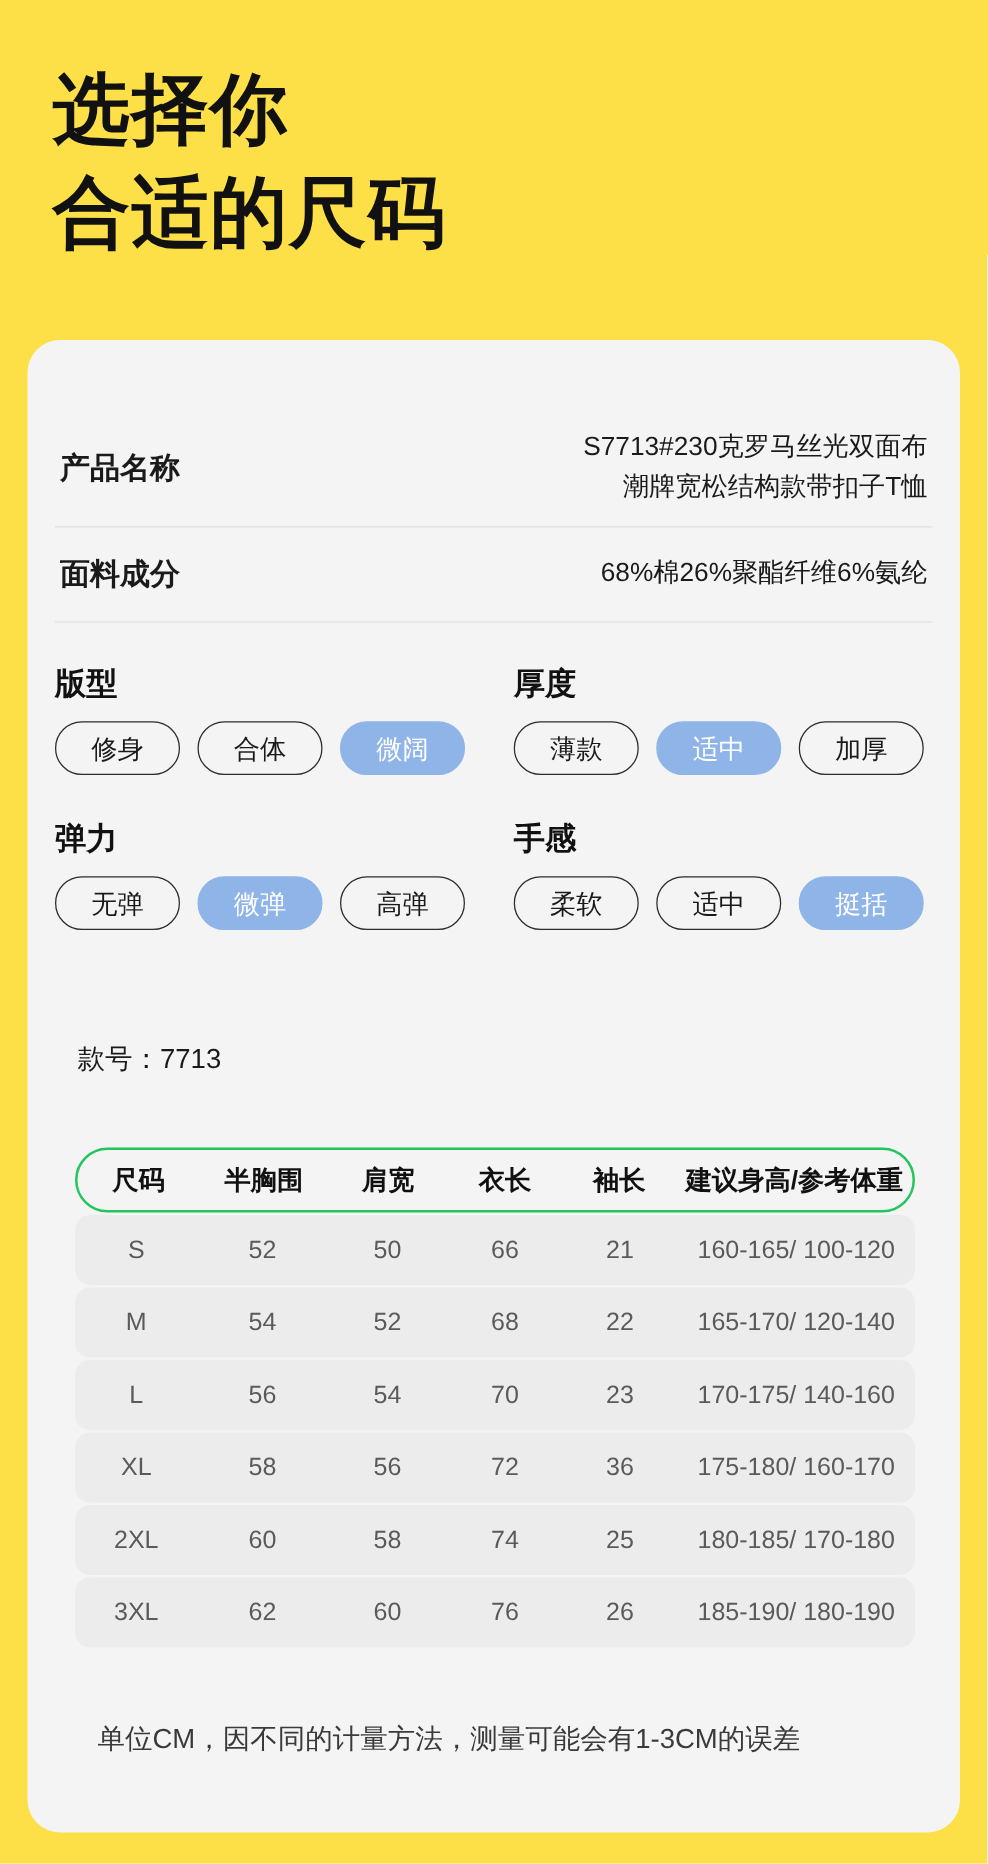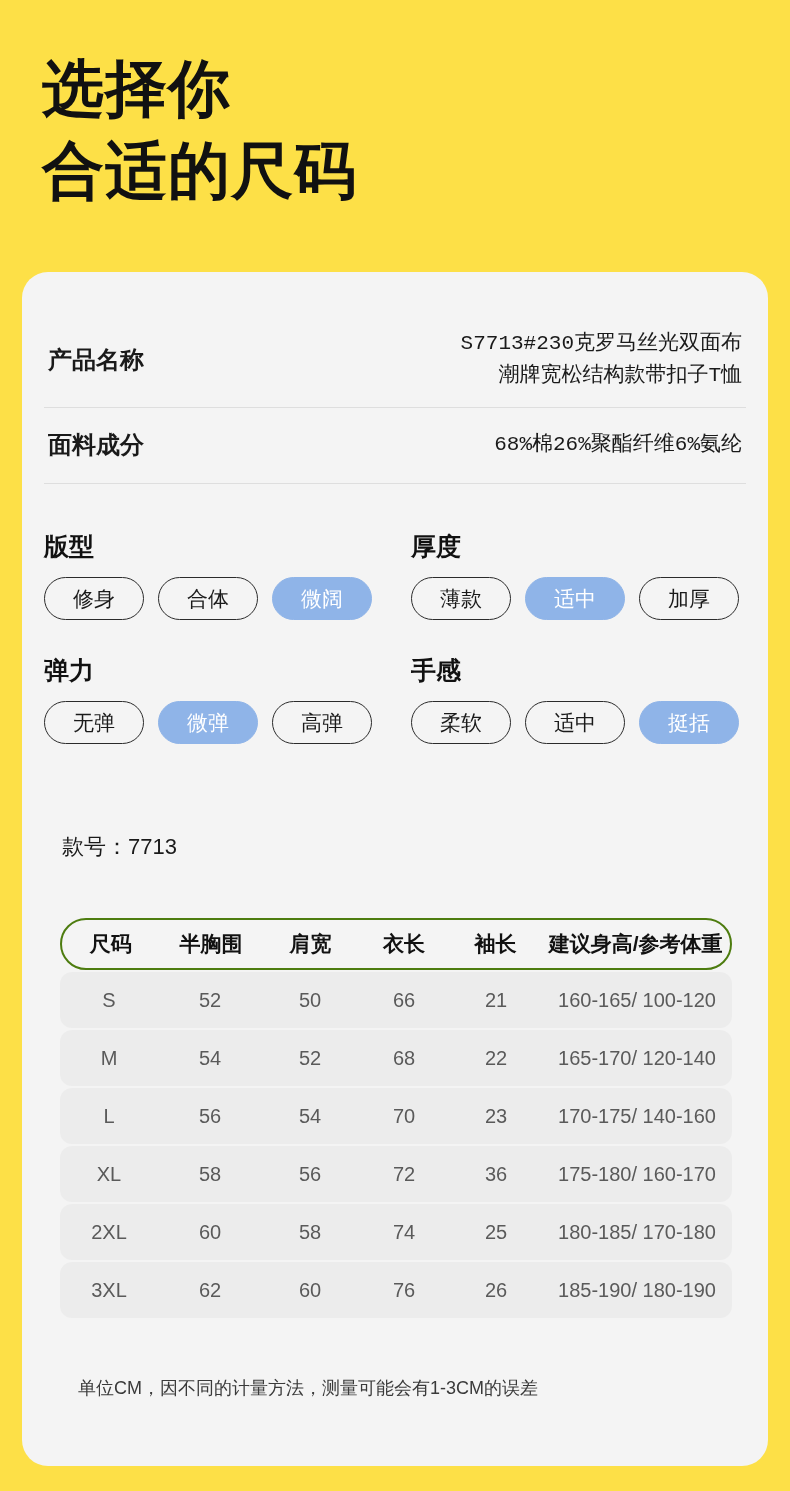--- a/index.html
+++ b/index.html
@@ -38,23 +38,22 @@
     top: 272px;
     width: 746px;
     height: 1194px;
     background: #f4f4f4;
     border-radius: 26px;
   }
 
   .spec-table {
     position: absolute;
     left: 22px;
-    top: 42px;
+    top: 56px;
     width: 702px;
-    font-family: Liberation Mono, monospace;
   }
   .spec-row {
     display: flex;
     align-items: center;
     justify-content: space-between;
     padding: 14px 4px 16px 4px;
     border-bottom: 1px solid #dedede;
     min-height: 76px;
   }
   .spec-label {
@@ -136,21 +135,21 @@
     padding-bottom: 6px;
   }
 
   .table-wrap {
     position: absolute;
     left: 38px;
     top: 646px;
     width: 672px;
   }
   .t-header {
-    border: 2px solid #4d7c0f;
+    border: 2px solid #22c55e;
     border-radius: 26px;
     height: 52px;
     display: flex;
     align-items: center;
     justify-content: space-between;
   }
   .t-row {
     height: 56px;
     display: flex;
     align-items: center;
@@ -172,21 +171,21 @@
   .c1 { width: 104px; }
   .c2 { width: 96px; }
   .c3 { width: 92px; }
   .c4 { width: 92px; }
   .c5 { width: 190px; }
 
   .note {
     position: absolute;
     left: 56px;
     top: 1104px;
-    font-size: 18px;
+    font-size: 22px;
     color: #3a3a3a;
   }
 </style>
 </head>
 <body>
 
 <div class="page">
 
   <div class="headline">
     <div>选择你</div>

